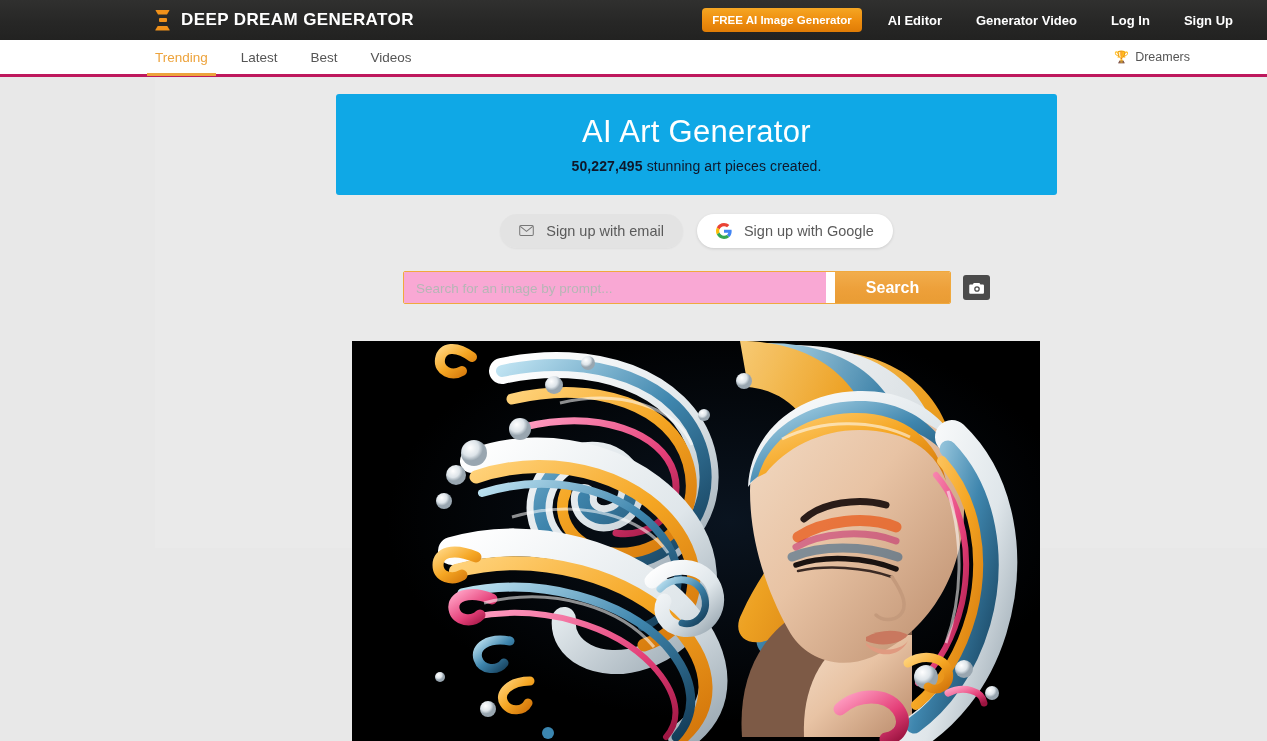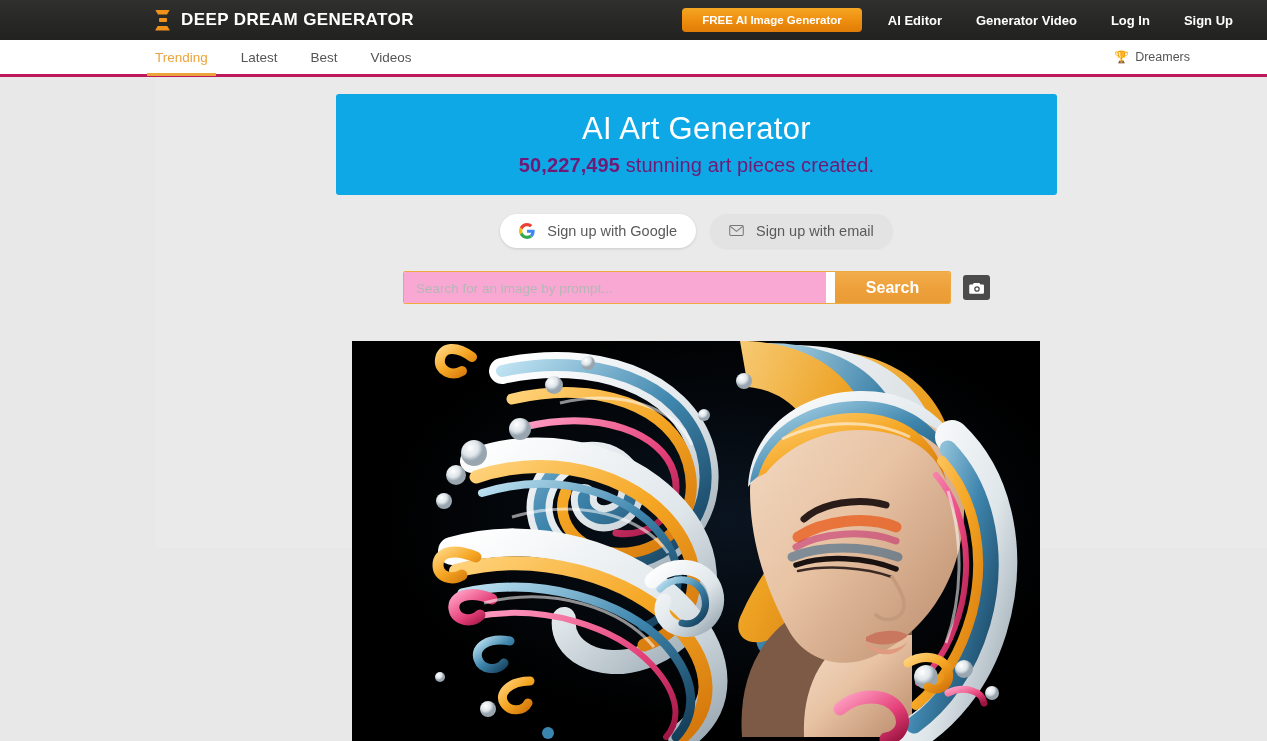--- a/index.html
+++ b/index.html
@@ -58,21 +58,21 @@
     height: 40px;
     display: flex;
     align-items: center;
     gap: 0;
   }
   .cta-free {
     background: linear-gradient(180deg, #f5a623 0%, #ef8f10 50%, #e07c05 100%);
     color: #ffffff;
     font-size: 11.5px;
     font-weight: bold;
-    padding: 6px 20px;
+    padding: 6px 10px;
     border-radius: 4px;
     border: none;
     white-space: nowrap;
     cursor: pointer;
     margin-right: 26px;
   }
   .topnav a {
     color: #ffffff;
     font-size: 13px;
     font-weight: bold;
@@ -161,22 +161,22 @@
   }
   .hero-title {
     color: #ffffff;
     font-size: 31px;
     font-weight: normal;
     letter-spacing: 0.3px;
     line-height: 1.1;
     margin-bottom: 8px;
   }
   .hero-sub {
-    color: #701a75;
-    font-size: 20px;
+    color: #0f172a;
+    font-size: 14px;
     font-weight: normal;
     letter-spacing: 0.1px;
   }
   .hero-sub b { font-weight: bold; }
 
   
   .signup-row {
     position: absolute;
     left: 181px; top: 136px;
     width: 721px;
@@ -316,40 +316,40 @@
   <div class="container">
 
     <div class="hero">
       <div class="hero-title">AI Art Generator</div>
       <div class="hero-sub">
         <b>50,227,495</b><span> stunning art pieces created.</span>
       </div>
     </div>
 
     <div class="signup-row">
+      <button class="btn-signup btn-email">
+        <span class="mail-glyph">
+          <svg width="15" height="11" viewBox="0 0 16 12">
+            <rect x="0.6" y="0.6" width="14.8" height="10.8" rx="1.2" fill="none" stroke="#777" stroke-width="1.1"></rect>
+            <path d="M1.2 1.6 L8 7 L14.8 1.6" fill="none" stroke="#777" stroke-width="1.1"></path>
+          </svg>
+        </span>
+        <span>Sign up with email</span>
+      </button>
+
       <button class="btn-signup btn-google">
         <span class="g-logo">
           <svg width="16" height="16" viewBox="0 0 48 48">
             <path fill="#EA4335" d="M24 9.5c3.54 0 6.71 1.22 9.21 3.6l6.85-6.85C35.9 2.38 30.47 0 24 0 14.62 0 6.51 5.38 2.56 13.22l7.98 6.19C12.43 13.72 17.74 9.5 24 9.5z"></path>
             <path fill="#4285F4" d="M46.98 24.55c0-1.57-.15-3.09-.38-4.55H24v9.02h12.94c-.58 2.96-2.26 5.48-4.78 7.18l7.73 6c4.51-4.18 7.09-10.36 7.09-17.65z"></path>
             <path fill="#FBBC05" d="M10.53 28.59c-.48-1.45-.76-2.99-.76-4.59s.27-3.14.76-4.59l-7.98-6.19C.92 16.46 0 20.12 0 24c0 3.88.92 7.54 2.56 10.78l7.97-6.19z"></path>
             <path fill="#34A853" d="M24 48c6.48 0 11.93-2.13 15.89-5.81l-7.73-6c-2.15 1.45-4.92 2.3-8.16 2.3-6.26 0-11.57-4.22-13.47-9.91l-7.98 6.19C6.51 42.62 14.62 48 24 48z"></path>
           </svg>
         </span>
         <span>Sign up with Google</span>
-      </button>
-
-      <button class="btn-signup btn-email">
-        <span class="mail-glyph">
-          <svg width="15" height="11" viewBox="0 0 16 12">
-            <rect x="0.6" y="0.6" width="14.8" height="10.8" rx="1.2" fill="none" stroke="#777" stroke-width="1.1"></rect>
-            <path d="M1.2 1.6 L8 7 L14.8 1.6" fill="none" stroke="#777" stroke-width="1.1"></path>
-          </svg>
-        </span>
-        <span>Sign up with email</span>
       </button>
     </div>
 
     <div class="search-row">
       <div class="search-shell">
         <input class="search-input" type="text" placeholder="Search for an image by prompt..." style="">
         <button class="search-btn">Search</button>
       </div>
       <button class="camera-btn">
         <svg width="16" height="14" viewBox="0 0 20 17">

